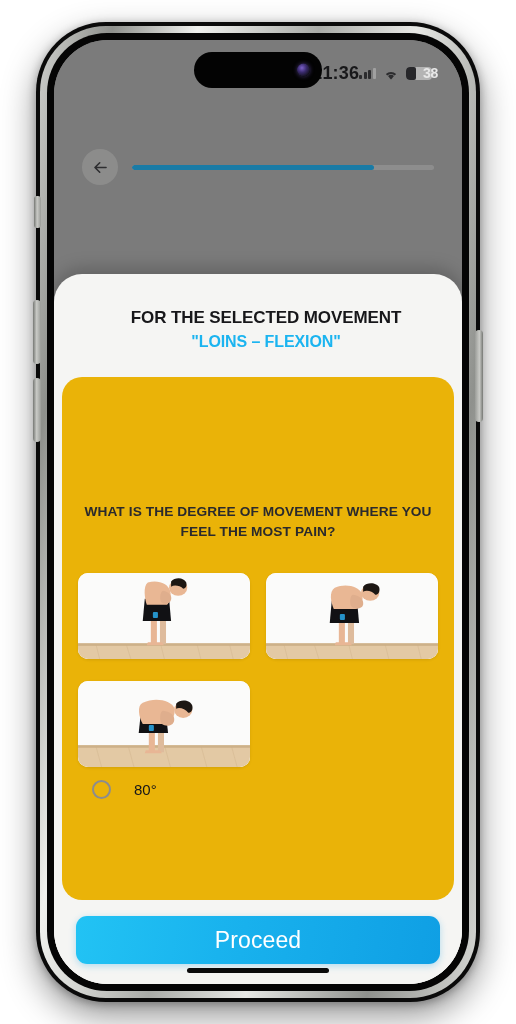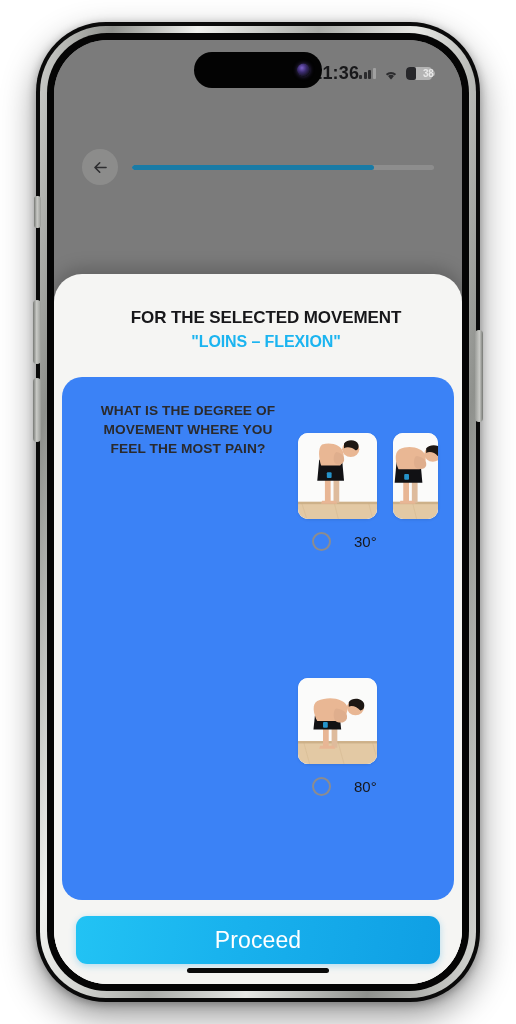--- a/index.html
+++ b/index.html
@@ -118,21 +118,21 @@
   }
   .battery-fill {
     position: absolute; left: 0; top: 0; bottom: 0;
     width: 70%;
     border-radius: 4px 2px 2px 4px;
     background: #27272a;
   }
   .battery-num {
     position: relative; z-index: 2;
     width: 100%; text-align: center;
-    font-size: 10px; font-weight: 700; color: #e8e8e8;
+    font-size: 14px; font-weight: 700; color: #e8e8e8;
     letter-spacing: -0.3px;
     padding-left: 17px;
   }
 
   
   .dynamic-island {
     position: absolute; top: 12px; left: 50%;
     transform: translateX(-50%);
     width: 128px; height: 36px;
     background: #030303;
@@ -215,26 +215,27 @@
     letter-spacing: -0.1px;
   }
   .sheet-hint {
     margin-top: 11px;
     font-size: 13.5px; font-weight: 400; color: #2c2c2f;
   }
 
   
   .q-panel {
     margin: 12px 8px 0 8px;
-    background: #3b82f6;
+    background: #eab308;
     border-radius: 20px;
     flex: 1 1 auto;
-    display: flex; 
+    display: flex; flex-direction: column;
     padding: 24px 16px 0 16px;
     min-height: 0;
+    justify-content: center;
   }
   .q-panel-title {
     text-align: center;
     font-size: 13.7px; font-weight: 700; color: #2a2a2d;
     line-height: 1.4; letter-spacing: 0.1px;
     padding: 0 6px;
   }
 
   .options-grid {
     margin-top: 32px;
@@ -400,24 +401,20 @@
                 <rect x="74" y="41" width="5" height="6" rx="1" fill="#2592c9"></rect>
 
                 <path d="M69 12c10-3 20 1 22 8 2 7-1 12-3 14H68c-2-6-4-18 1-22z" fill="#e9b794"></path>
 
                 <path d="M84 20c6 1 9 5 8 9-1 4-6 5-9 3-3-2-2-11 1-12z" fill="#dfae8d"></path>
 
                 <ellipse cx="99" cy="17" rx="9" ry="8" fill="#e9b794"></ellipse>
                 <path d="M92 11c4-5 13-4 15 1 1 4-1 6-3 6-3-3-9-4-12-2z" fill="#1d1713"></path>
               </svg>
             </div>
-            <div class="radio-row">
-              <div class="radio"></div>
-              <div class="radio-label">30°</div>
-            </div>
           </div>
 
           <div class="option-cell">
             <div class="thumb">
               <svg viewBox="0 0 170 90" preserveAspectRatio="xMidYMid slice" aria-hidden="true">
                 <rect x="0" y="0" width="170" height="90" fill="#fbfbfa"></rect>
                 <rect x="0" y="72" width="170" height="18" fill="#e3c9a4"></rect>
                 <rect x="0" y="72" width="170" height="2.5" fill="#cdb189"></rect>
                 <g opacity="0.45" stroke="#c9ac83" stroke-width="0.7">
                   <line x1="18" y1="74" x2="22" y2="90"></line>

